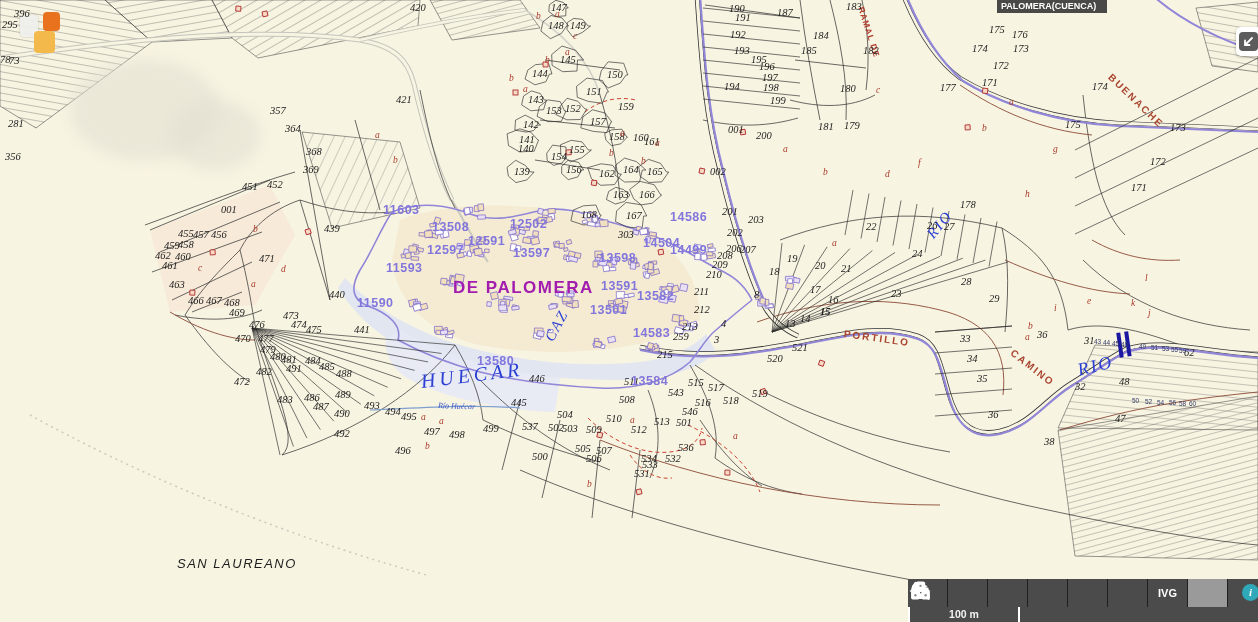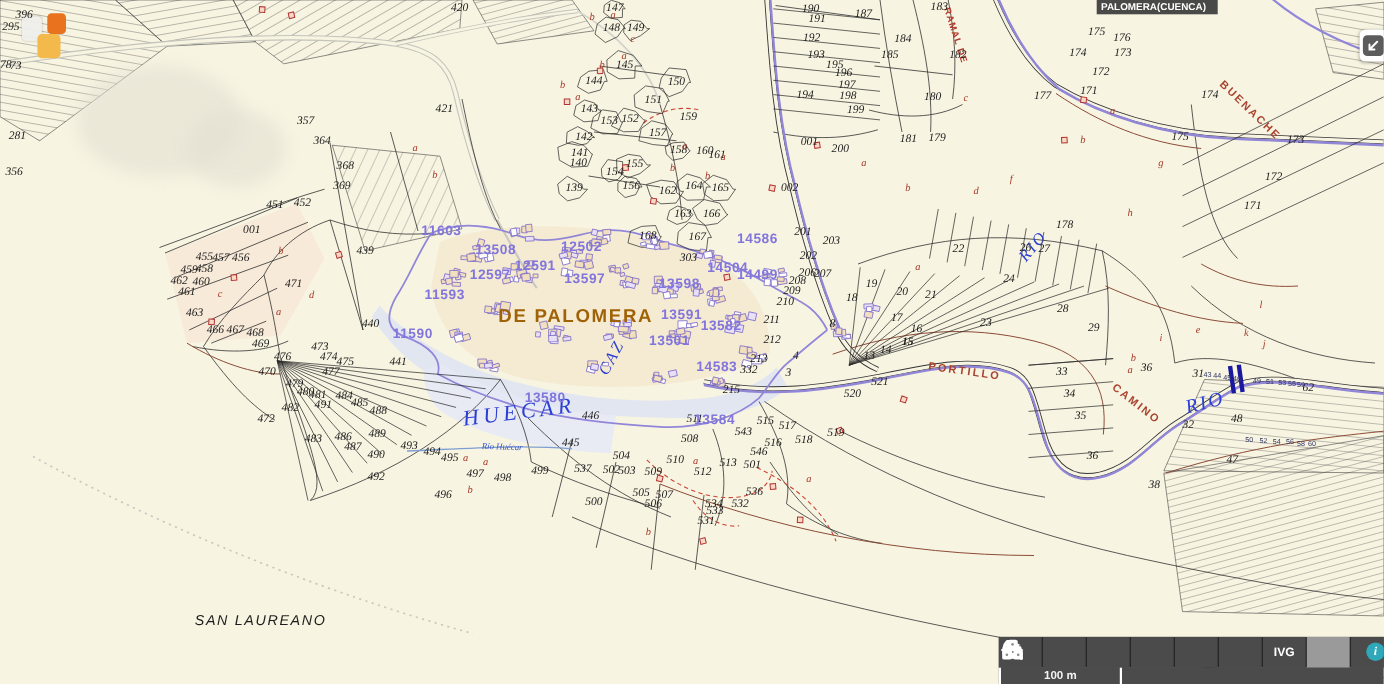--- a/index.html
+++ b/index.html
@@ -6,21 +6,21 @@
   body{width:1258px;height:622px;overflow:hidden;position:relative;
        background:#f8f4e2;font-family:"Liberation Sans",sans-serif;}
   #viewport{position:absolute;inset:0;width:1258px;height:622px;}
   svg{position:absolute;left:0;top:0}
   
   #labels span{position:absolute;white-space:nowrap;transform-origin:0 50%;}
   .black-num{font:italic 10.5px "Liberation Serif",serif;color:#1c1c1c;}
   .purple-num{font:bold 12.5px "Liberation Sans",sans-serif;color:#8276dd;letter-spacing:.5px;}
   .red-letter{font:italic 9.5px "Liberation Serif",serif;color:#a93b2b;}
   .tiny-num{font:6.5px "Liberation Sans",sans-serif;color:#333a66;}
-  .name-town{font:bold 17px "Liberation Sans",sans-serif;color:#a16207;letter-spacing:1.5px;}
+  .name-town{font:bold 17px "Liberation Sans",sans-serif;color:#a21caf;letter-spacing:1.5px;}
   .name-village{font:italic 13px "Liberation Sans",sans-serif;color:#1d1d1d;letter-spacing:1.5px;}
   .name-water-xl{font:italic 20px "Liberation Serif",serif;color:#2b3fd4;letter-spacing:4px;}
   .name-water-xl2{font:italic 18px "Liberation Serif",serif;color:#2b3fd4;letter-spacing:2px;}
   .name-water-lg{font:italic 15px "Liberation Serif",serif;color:#2b3fd4;letter-spacing:2px;}
   .name-water-xs{font:italic 8px "Liberation Serif",serif;color:#3a57c9;}
   .name-road-lbl{font:bold 10px "Liberation Sans",sans-serif;color:#a8442f;letter-spacing:2px;}
   .name-road-lbl-sm{font:bold 8.5px "Liberation Sans",sans-serif;color:#b03a2a;letter-spacing:1px;}
   
   .chip{position:absolute;border-radius:4px;}
   #chip-gray{left:20px;top:15px;width:18px;height:22px;background:rgba(238,238,236,.95);box-shadow:0 0 2px rgba(0,0,0,.25);}
@@ -520,21 +520,21 @@
       <span class="black-num" style="left: 175px; top: 251px;">460</span>
       <span class="black-num" style="left: 162px; top: 260px;">461</span>
       <span class="black-num" style="left: 169px; top: 279px;">463</span>
       <span class="black-num" style="left: 188px; top: 295px;">466</span>
       <span class="black-num" style="left: 206px; top: 295px;">467</span>
       <span class="black-num" style="left: 224px; top: 297px;">468</span>
       <span class="black-num" style="left: 229px; top: 307px;">469</span>
       <span class="black-num" style="left: 259px; top: 253px;">471</span>
       <span class="black-num" style="left: 234px; top: 376px;">472</span>
       <span class="black-num" style="left: 249px; top: 319px;">476</span>
-      <span class="black-num" style="left: 258px; top: 333px; margin-left: 35px;">477</span>
+      <span class="black-num" style="left: 258px; top: 333px;">477</span>
       <span class="black-num" style="left: 235px; top: 333px;">470</span>
       <span class="black-num" style="left: 260px; top: 344px;">479</span>
       <span class="black-num" style="left: 270px; top: 351px;">480</span>
       <span class="black-num" style="left: 281px; top: 354px;">481</span>
       <span class="black-num" style="left: 283px; top: 310px;">473</span>
       <span class="black-num" style="left: 291px; top: 319px;">474</span>
       <span class="black-num" style="left: 306px; top: 324px;">475</span>
       <span class="black-num" style="left: 256px; top: 366px;">482</span>
       <span class="black-num" style="left: 277px; top: 394px;">483</span>
       <span class="black-num" style="left: 305px; top: 355px;">484</span>
@@ -578,21 +578,21 @@
       <span class="black-num" style="left: 634px; top: 468px;">531</span>
       <span class="black-num" style="left: 619px; top: 453px; margin-left: 46px;">532</span>
       <span class="black-num" style="left: 642px; top: 459px;">533</span>
       <span class="black-num" style="left: 641px; top: 453px;">534</span>
       <span class="black-num" style="left: 522px; top: 421px;">537</span>
       <span class="black-num" style="left: 767px; top: 353px;">520</span>
       <span class="black-num" style="left: 792px; top: 342px;">521</span>
       <span class="black-num" style="left: 694px; top: 286px;">211</span>
       <span class="black-num" style="left: 694px; top: 304px;">212</span>
       <span class="black-num" style="left: 682px; top: 321px;">213</span>
-      <span class="black-num" style="left: 673px; top: 331px;">332</span>
+      <span class="black-num" style="left: 673px; top: 331px;">259</span>
       <span class="black-num" style="left: 657px; top: 349px;">215</span>
       <span class="black-num" style="left: 717px; top: 250px;">208</span>
       <span class="black-num" style="left: 712px; top: 259px;">209</span>
       <span class="black-num" style="left: 706px; top: 269px;">210</span>
       <span class="black-num" style="left: 726px; top: 243px;">206</span>
       <span class="black-num" style="left: 740px; top: 244px;">207</span>
       <span class="black-num" style="left: 722px; top: 206px;">201</span>
       <span class="black-num" style="left: 727px; top: 227px;">202</span>
       <span class="black-num" style="left: 748px; top: 214px;">203</span>
       <span class="black-num" style="left: 756px; top: 130px;">200</span>

